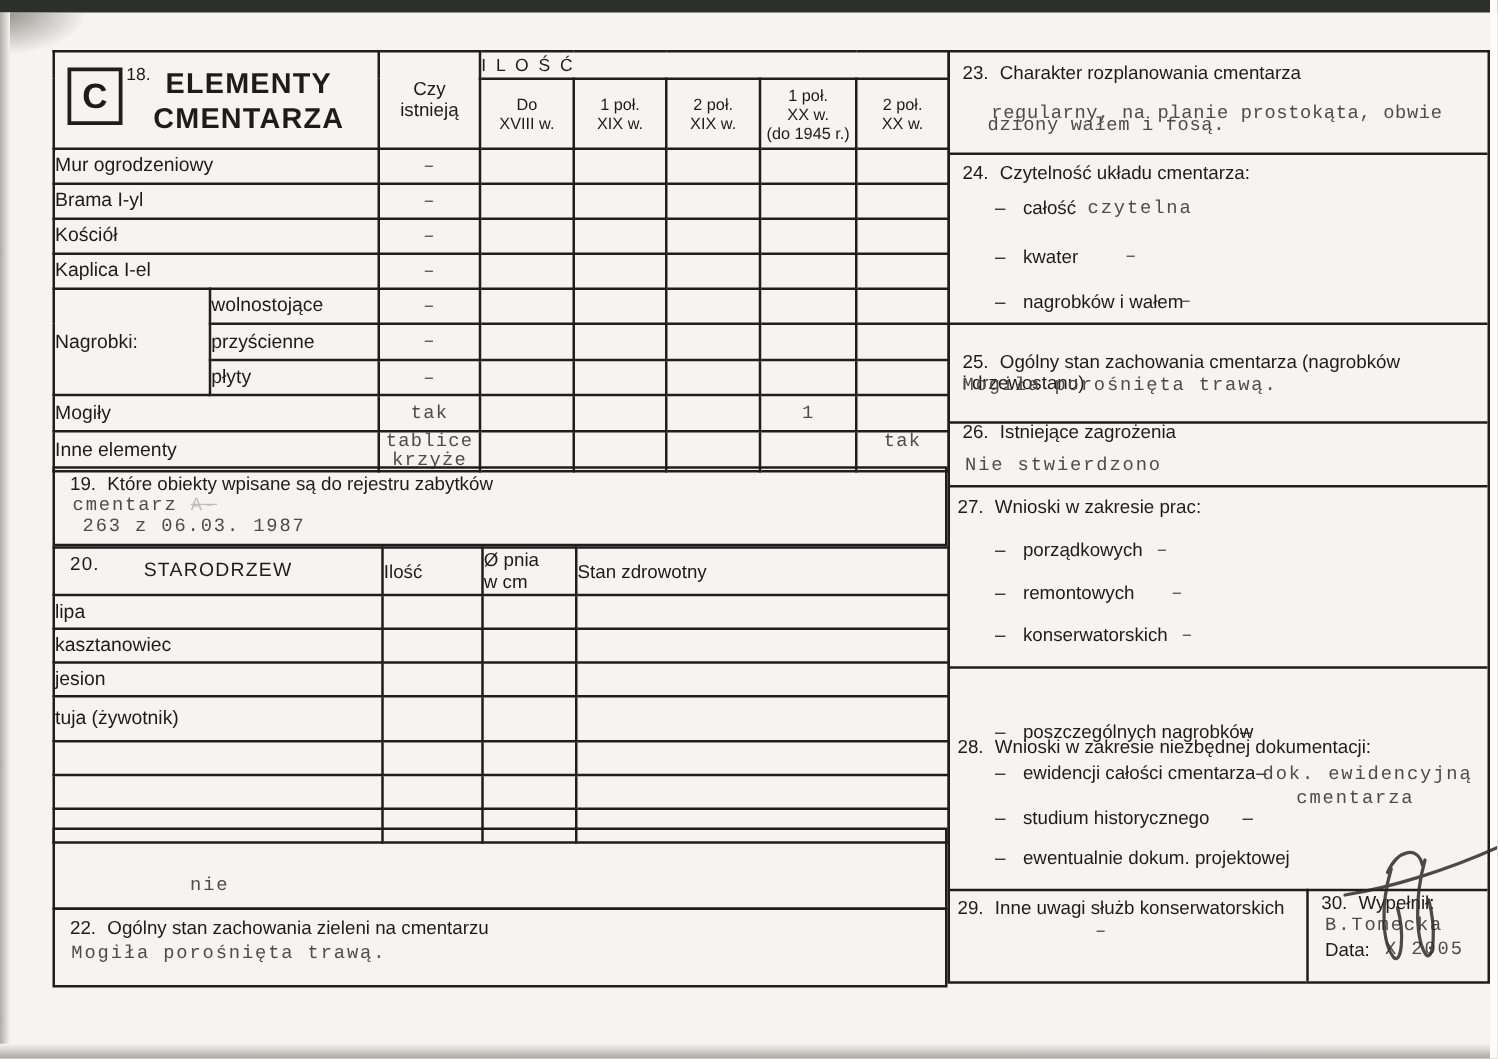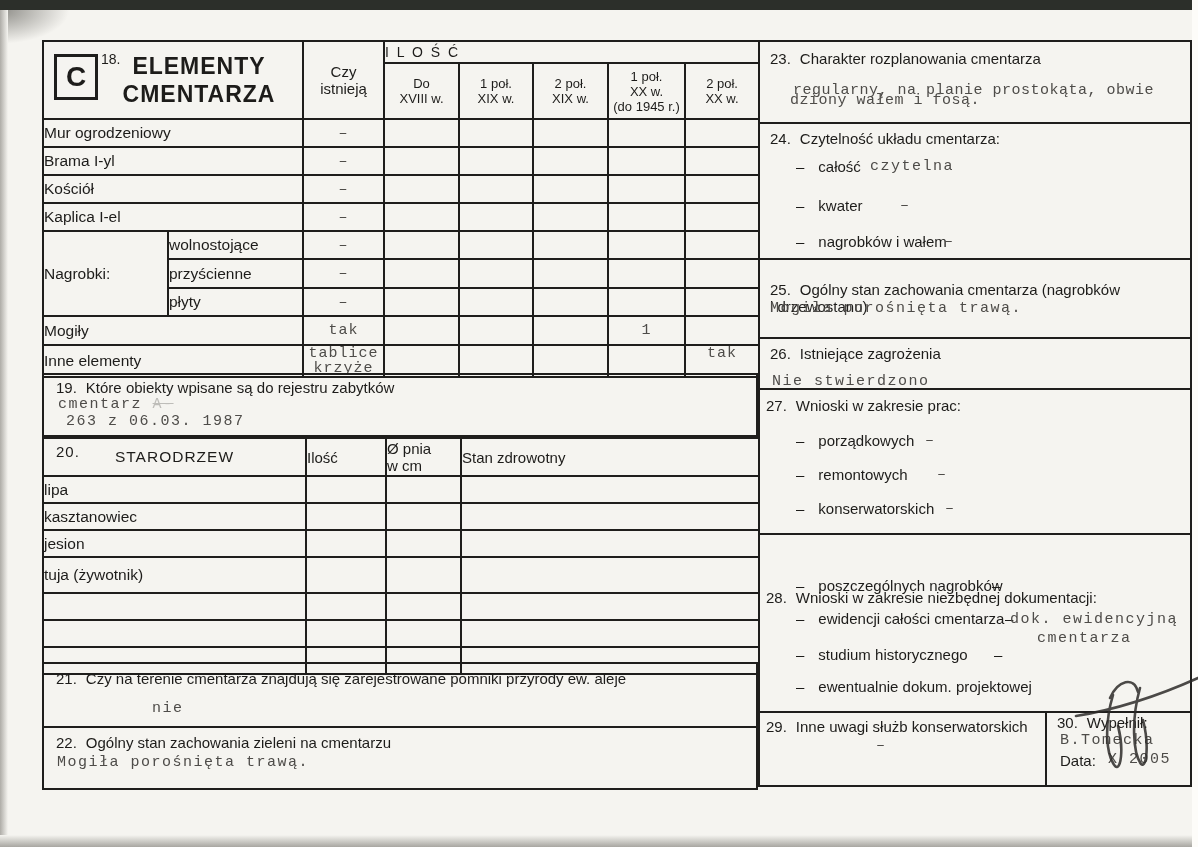--- a/index.html
+++ b/index.html
@@ -255,23 +255,20 @@
     <tr style="height:27px">
           <td class="rl"></td>
           <td></td>
           <td></td>
           <td></td>
         </tr>
   </tbody>
     </table>
 
   <div class="box" style="left:42px;top:662px;width:716px;height:66px;">
-    <div style="position:absolute;left:12px;top:6px;font-size:15px;">
-      <span class="num">21.</span><span>Czy na terenie cmentarza znajdują się zarejestrowane pomniki przyrody ew. aleje</span>
-    </div>
     <div class="typed" style="position:absolute;left:108px;top:36px;">nie</div>
   </div>
 
   <div class="box" style="left:42px;top:726px;width:716px;height:64px;">
     <div style="position:absolute;left:12px;top:6px;font-size:15px;">
       <span class="num">22.</span><span>Ogólny stan zachowania zieleni na cmentarzu</span>
     </div>
     <div class="typed" style="position:absolute;left:13px;top:26px;">Mogiła porośnięta trawą.</div>
   </div>
 
@@ -305,24 +302,24 @@
       <span class="bullet">–</span><span>nagrobków i wałem</span>
       <span class="typed av" style="left:148px;top:0;">–</span>
     </div>
 
     <div class="lab preline" style="left:10px;top:222px;white-space:pre-line;">
       <span class="num">25.</span><span class="preline">Ogólny stan zachowania cmentarza (nagrobków
 i drzewostanu)</span>
     </div>
     <div class="typed" style="position:absolute;left:10px;top:258px;">Mogiła porośnięta trawą.</div>
 
-    <div class="lab" style="left:10px;top:303px;">
+    <div class="lab" style="left:10px;top:295px;">
       <span class="num">26.</span><span>Istniejące zagrożenia</span>
     </div>
-    <div class="typed" style="position:absolute;left:12px;top:331px;">Nie stwierdzono</div>
+    <div class="typed" style="position:absolute;left:12px;top:322px;">Nie stwierdzono</div>
 
     <div class="lab" style="left:6px;top:355px;">
       <span class="num">27.</span><span>Wnioski w zakresie prac:</span>
     </div>
     <div class="it" style="left:36px;top:390px;">
       <span class="bullet">–</span><span>porządkowych</span>
       <span class="typed av" style="left:129px;top:0;">–</span>
     </div>
     <div class="it" style="left:36px;top:424px;">
       <span class="bullet">–</span><span>remontowych</span>

